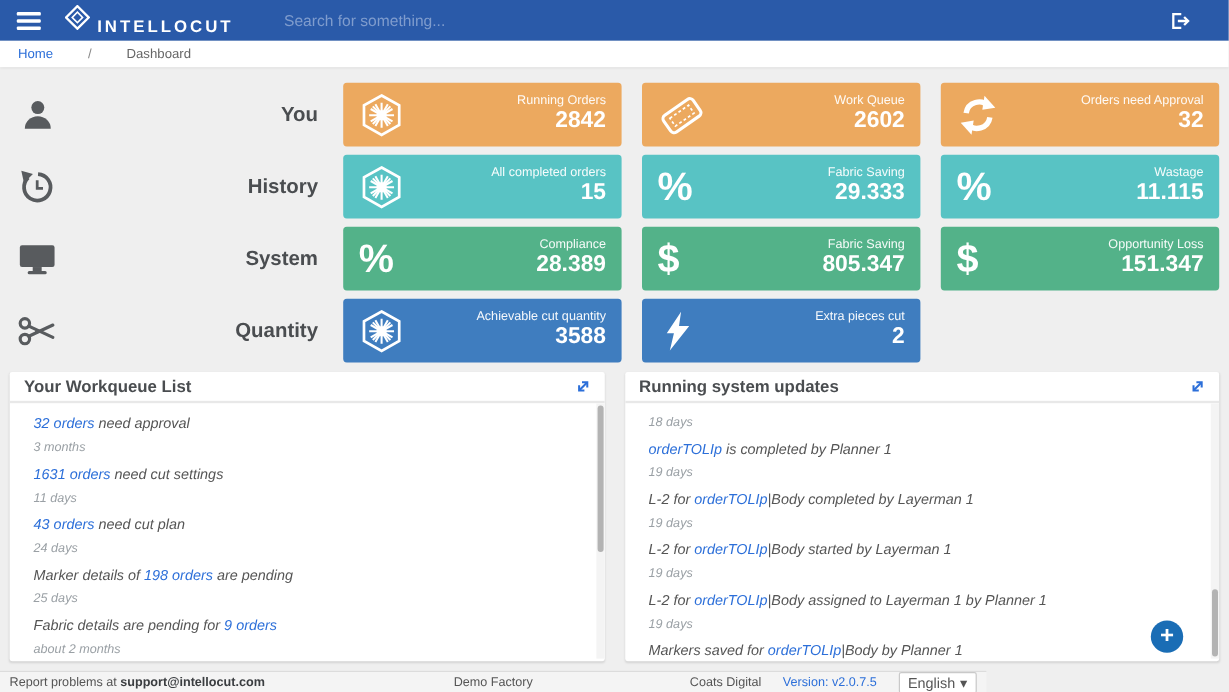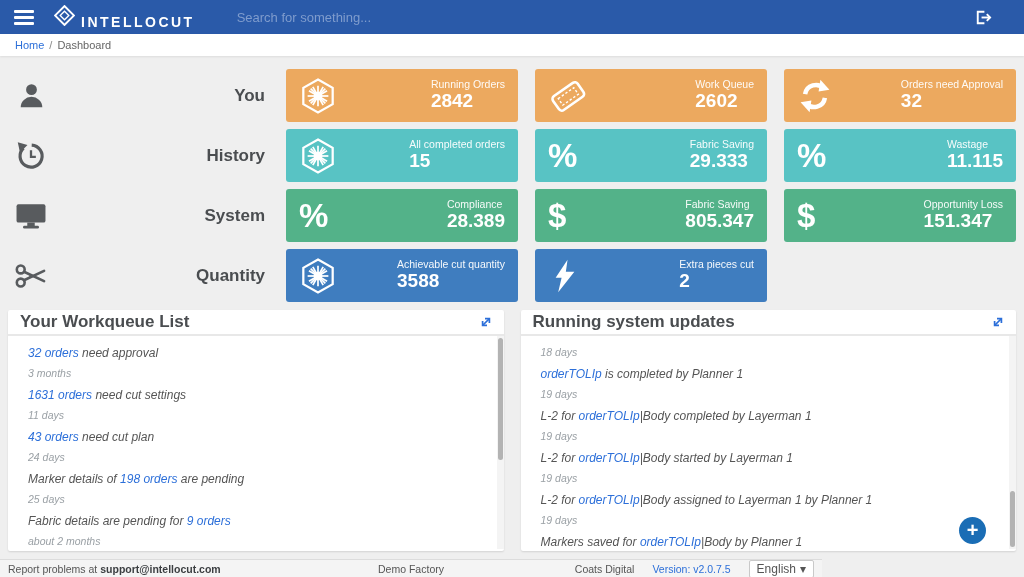--- a/index.html
+++ b/index.html
@@ -12,46 +12,46 @@
   .hamburger span { display:block; height:3px; background:#fff; border-radius:1px; }
   .brand { display:flex; align-items:flex-end; margin-left:20px; cursor:pointer; }
   .brand-text { color:#fff; font-size:14px; font-weight:700; letter-spacing:2.5px; margin-left:6px; }
   .nav-search { margin-left:42px; flex:1; background:transparent; border:none; outline:none;
     color:#cdd9ef; font-size:13px; }
   .nav-search::placeholder { color:#7f9ccd; }
   .logout { margin-right:18px; cursor:pointer; display:flex; }
 
   
   .breadcrumb { height:22px; background:#ffffff; display:flex; align-items:center;
-    padding:0 15px; font-size:11px; box-shadow:0 1px 2px rgba(0,0,0,.08); }
+    padding:0 15px; font-size:11px; box-shadow:0 1px 2px rgba(0,0,0,.08);gap:24px; }
   .bc-home { color:#2c6fd9; cursor:pointer; }
   .bc-sep { color:#888; margin:0 5px; }
   .bc-cur { color:#666; }
 
   
   .stats { display:grid; grid-template-columns:46px 198px 1fr 1fr 1fr;
     column-gap:17px; row-gap:7px; padding:13px 8px 0 8px; }
   .g-icon { display:flex; align-items:center; justify-content:center; }
   .g-label { display:flex; align-items:center; justify-content:flex-end;
     font-size:17px; font-weight:700; color:#4a4d50; padding-right:4px; }
   .card { height:53px; border-radius:3px; display:flex; align-items:center;
     padding:0 13px; color:#fff; cursor:pointer; }
   .card-icon { width:46px; display:flex; align-items:center; }
   .glyph { font-size:33px; font-weight:700; color:#fff; line-height:1; }
-  .card-text { margin-left:auto; display:flex; flex-direction:column; }
+  .card-text { margin-left:auto; text-align:right; display:flex; flex-direction:column; }
   .card-label { font-size:10.5px; opacity:.95; }
   .card-value { font-size:19px; font-weight:700; line-height:1.2; }
 
   
   .panels { display:flex; gap:17px; padding:8px 8px 0 8px; }
   .panel { flex:1; background:#fff; border-radius:2px; height:241px;
     box-shadow:0 1px 2px rgba(0,0,0,.12); position:relative; overflow:hidden; }
   .panel-head { height:26px; display:flex; align-items:center; justify-content:space-between;
     padding:0 12px; border-bottom:2px solid #e8e8e8; }
-  .panel-title { font-size:17px; font-weight:700; color:#4a4d50; }
+  .panel-title { font-size:14px; font-weight:700; color:#4a4d50; }
   .expand { cursor:pointer; display:flex; }
   .panel-body { position:relative; height:213px; overflow:hidden; padding:10px 14px 0 20px;font-style:italic; }
   .item { margin-bottom:9px; }
   .item-text { font-size:12px; color:#555; margin-bottom:7px; }
   .lnk { color:#2c6fd9; text-decoration:none; cursor:pointer; }
   .item-time { font-size:10.5px; color:#9aa0a5; }
   .lone-time { font-size:10.5px; color:#9aa0a5; margin-bottom:9px; }
 
   .vtrack { position:absolute; top:0; right:0; width:7px; height:100%; background:#f4f4f4; }
   .vthumb { position:absolute; right:1px; width:5px; background:#b3b3b3; border-radius:3px; cursor:grab; }

